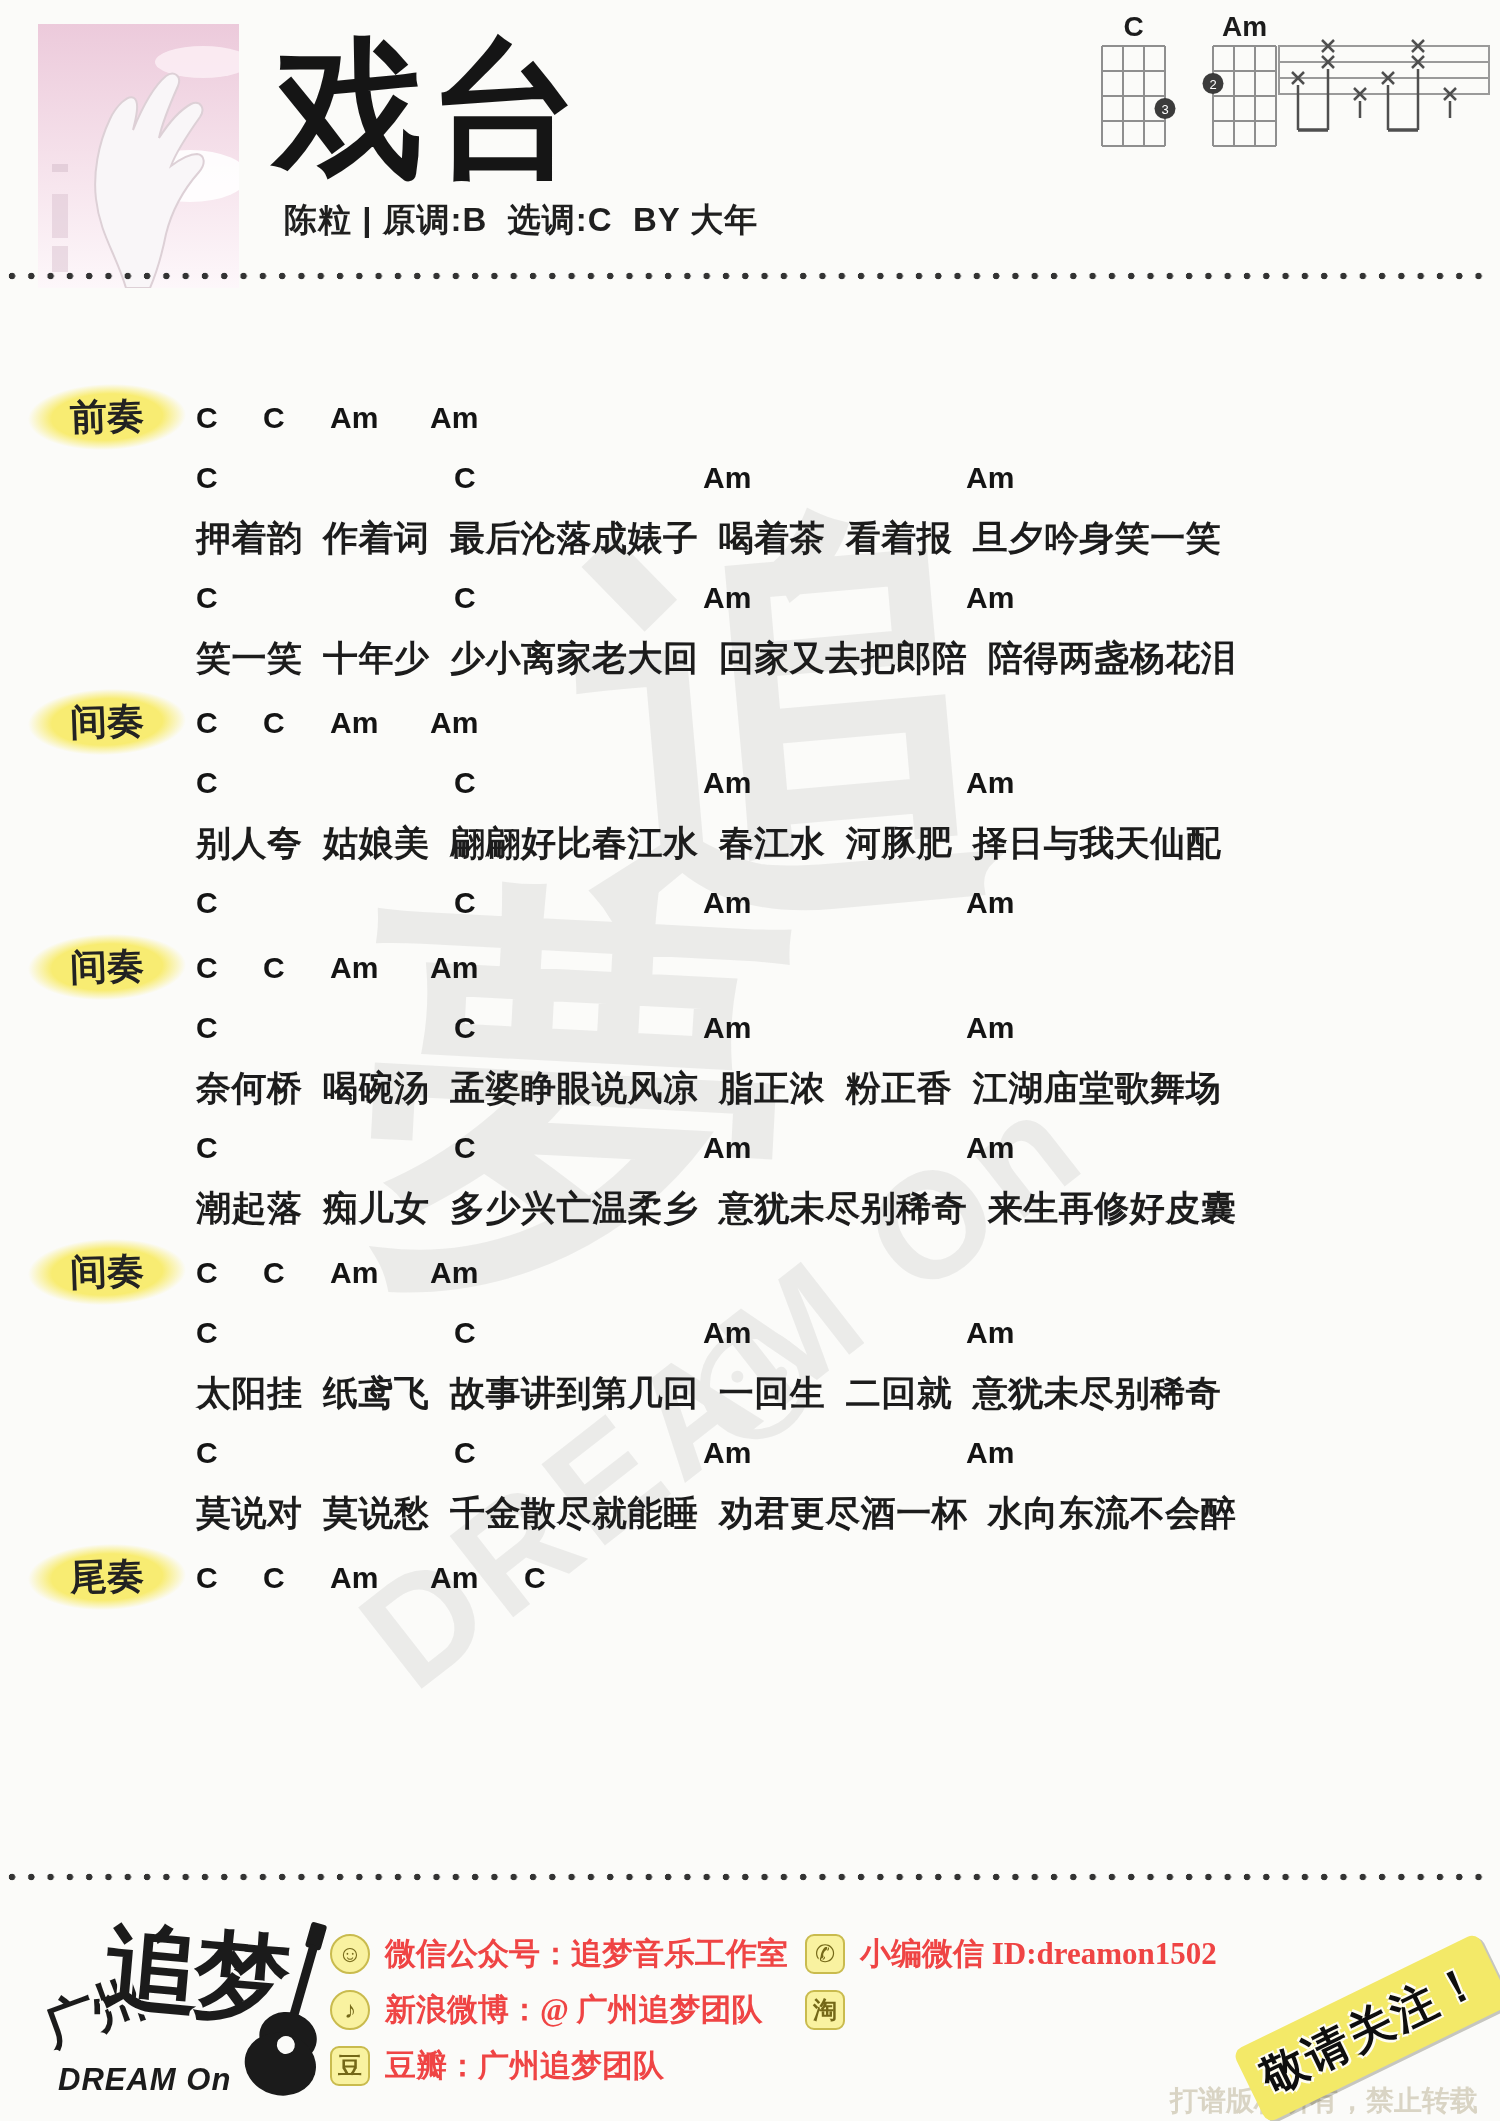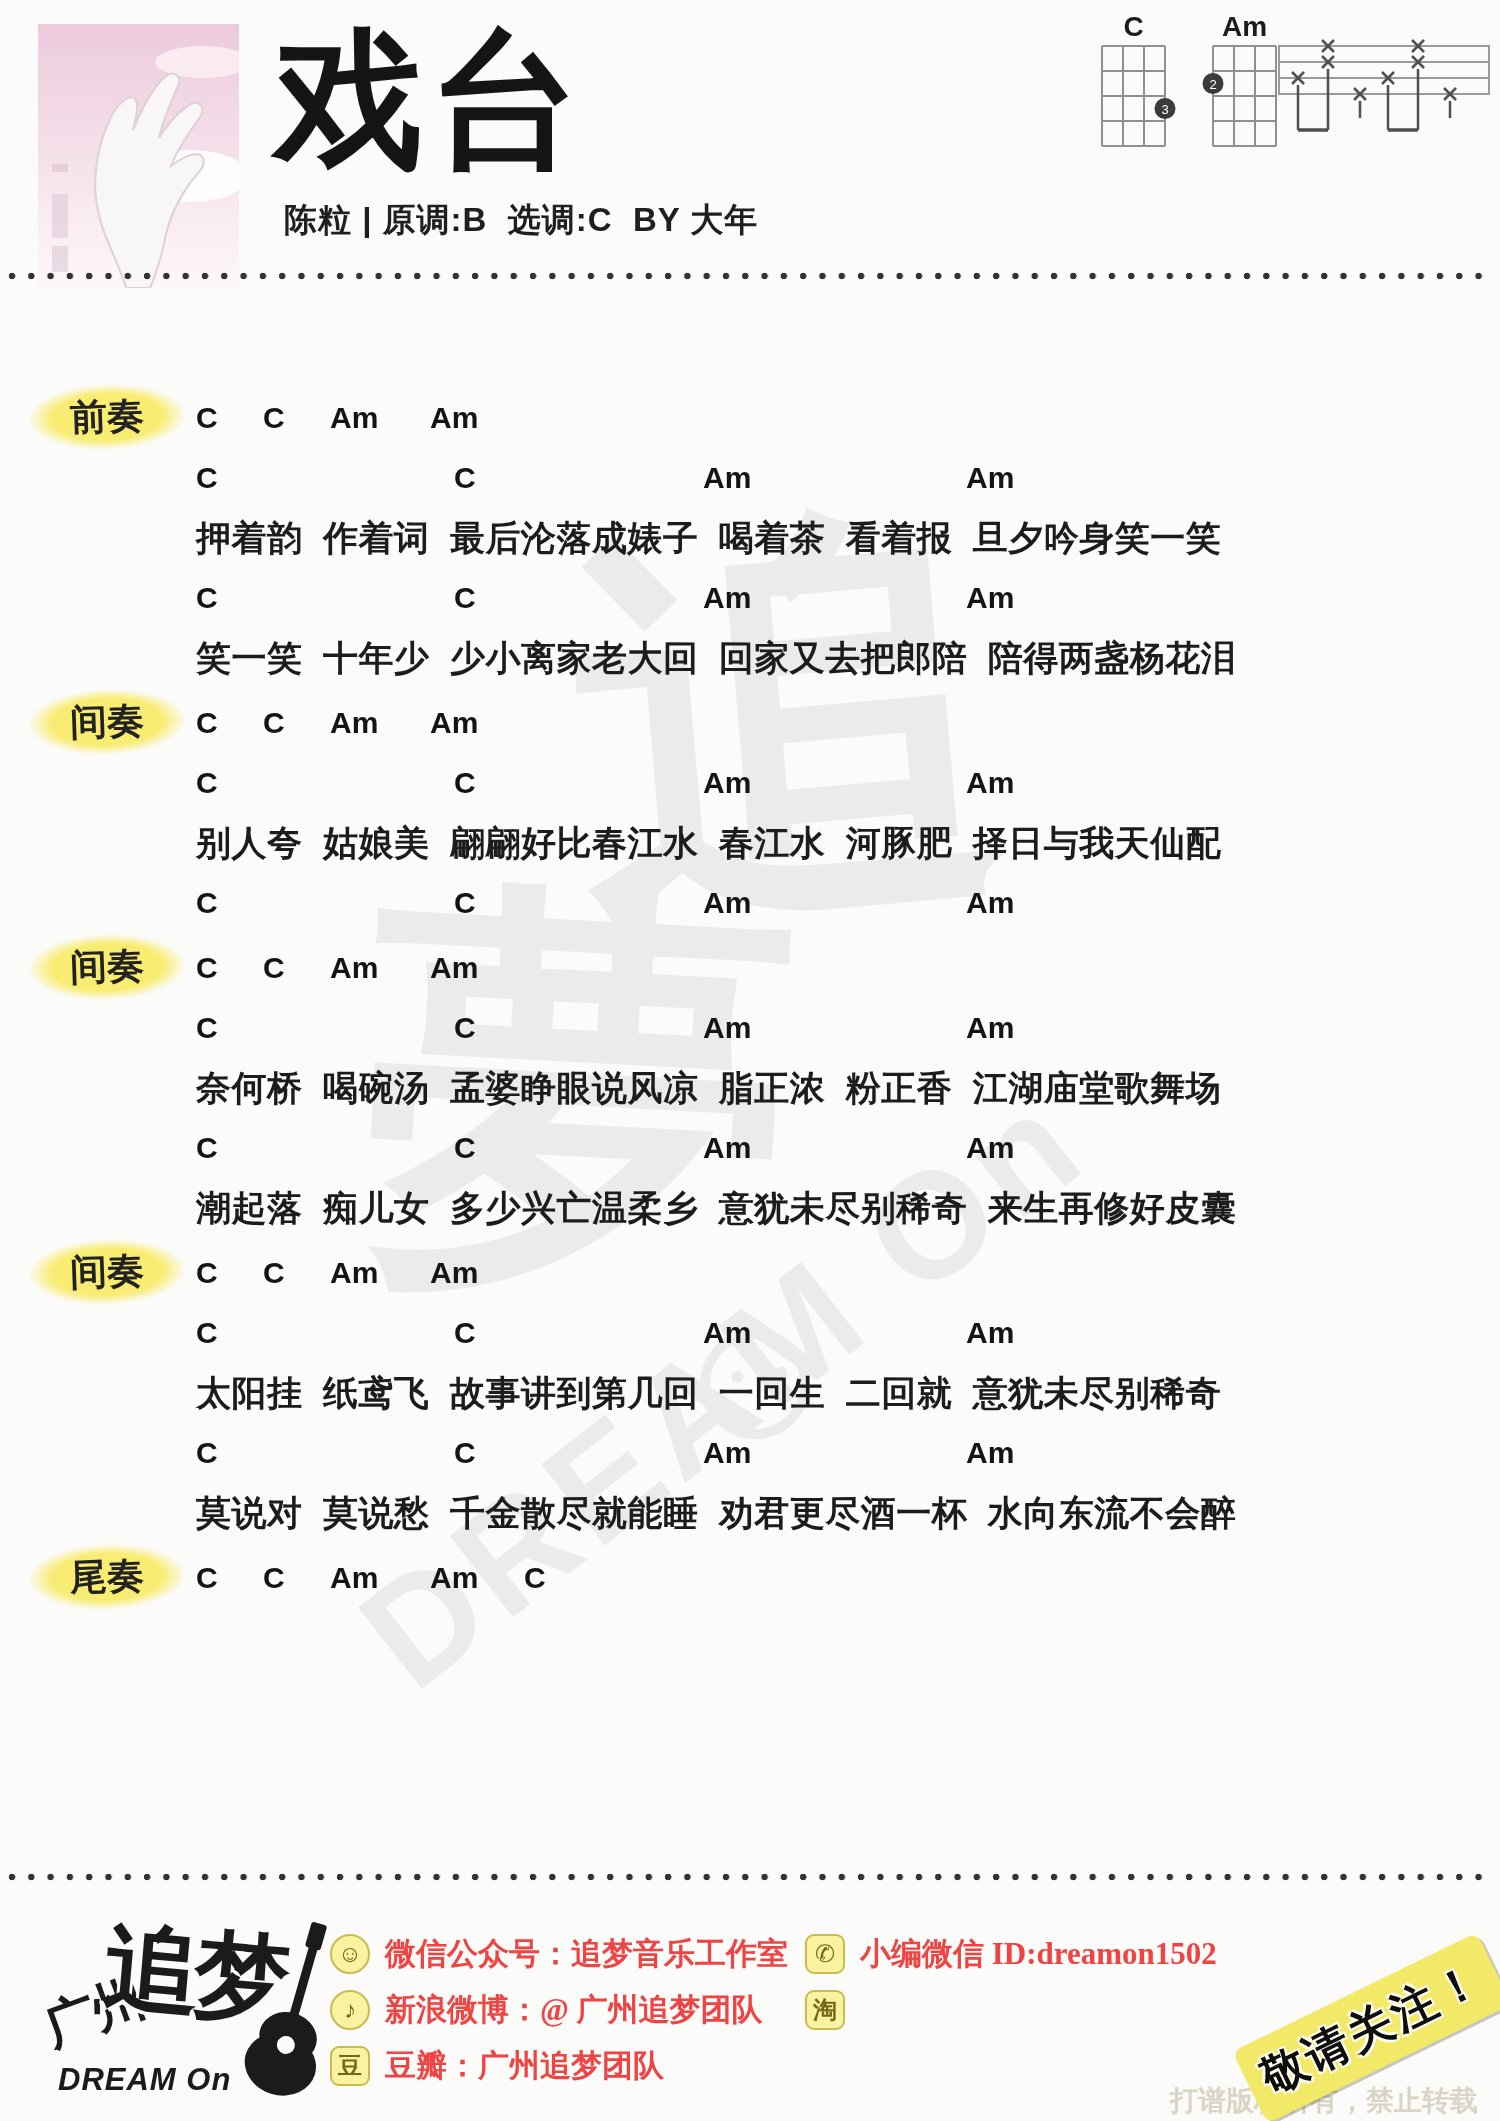--- a/index.html
+++ b/index.html
@@ -4,21 +4,21 @@
 <style>
   * { margin:0; padding:0; box-sizing:border-box; }
   html,body { background:#e8e8e8; }
   .page {
     position:relative; width:1500px; height:2121px; margin:0 auto;
     background:#fbfbf9; overflow:hidden; color:#222;
     font-family:"Liberation Sans","DejaVu Sans",sans-serif;
   }
   
   .album-art { position:absolute; left:38px; top:24px; width:201px; height:264px; }
-  .page-title { position:absolute; left:274px; top:24px; font-size:150px; line-height:1.02;
+  .page-title { position:absolute; left:274px; top:33px; font-size:150px; line-height:1.02;
     font-weight:900; letter-spacing:6px; color:#151515; }
   .page-subtitle { position:absolute; left:284px; top:198px; font-size:33px; font-weight:600;
     color:#1f1f1f; white-space:pre; letter-spacing:1px; }
   #chord-diagrams { position:absolute; left:1088px; top:10px; display:flex; gap:16px; }
   #strum-tab { position:absolute; left:1278px; top:34px; }
   
   .sep { position:absolute; left:8px; width:1484px; height:10px; background-repeat:repeat-x;
     background-image:radial-gradient(circle at 4px 5px, #333 3px, rgba(0,0,0,0) 3.6px);
     background-size:19.3px 10px; }
   .sep-top { top:271px; } .sep-bottom { top:1872px; }

